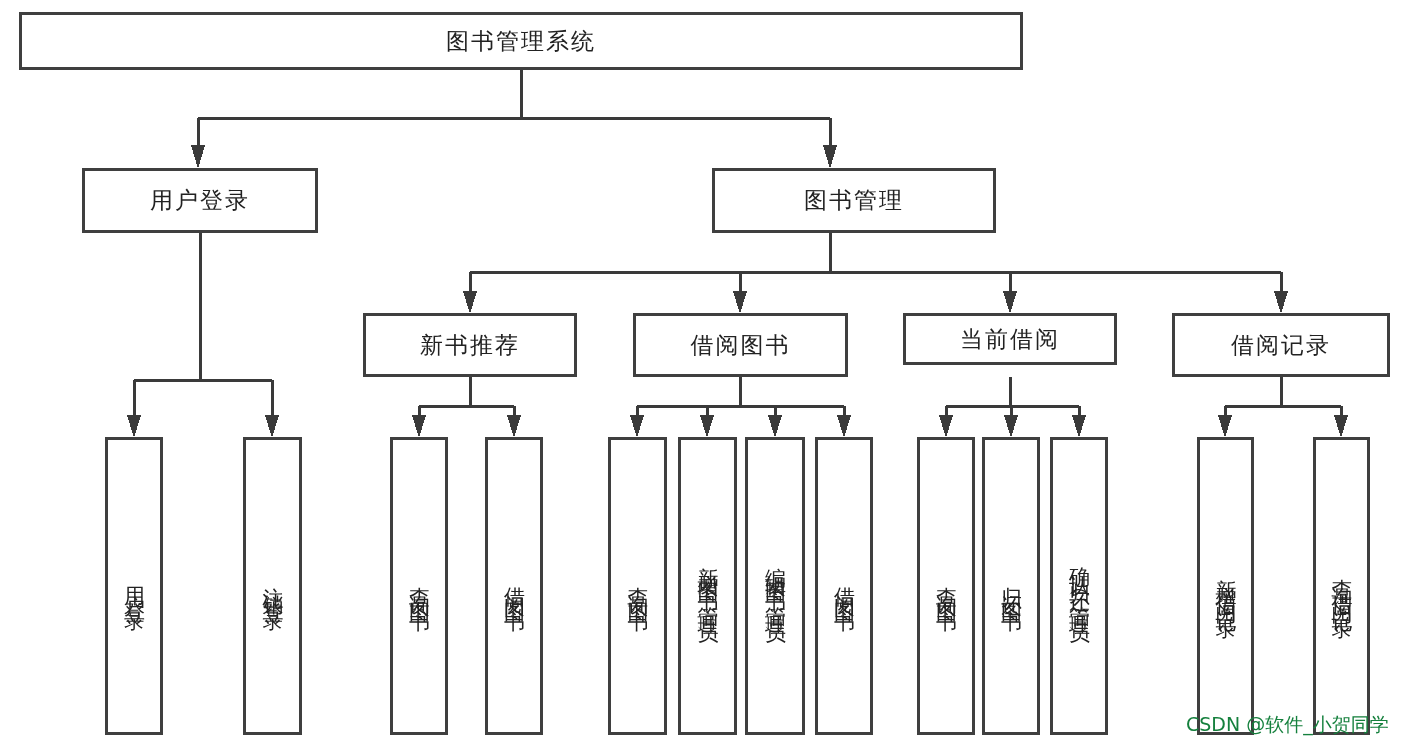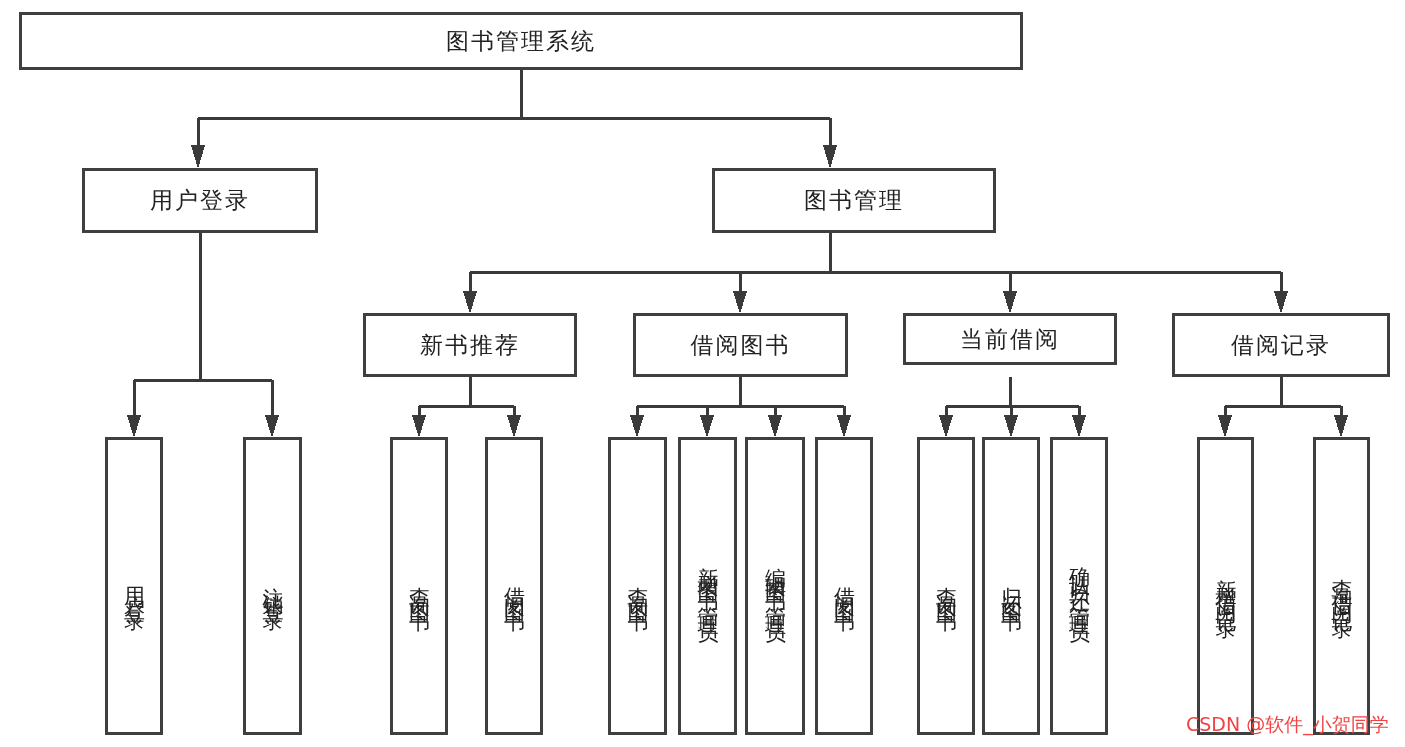--- a/index.html
+++ b/index.html
@@ -36,21 +36,21 @@
     font-size: 21px;
     letter-spacing: 8px;
     color: #222222;
     line-height: 1;
   }
   .watermark {
     position: absolute;
     left: 1186px;
     top: 712px;
     font-size: 19px;
-    color: #ef4444;
+    color: #15803d;
     z-index: 5;
     white-space: nowrap;
   }
 </style>
 </head>
 <body>
 
 <div class="canvas">
 
   <svg class="connectors" viewBox="0 0 1405 747" xmlns="http://www.w3.org/2000/svg" shape-rendering="crispEdges">

